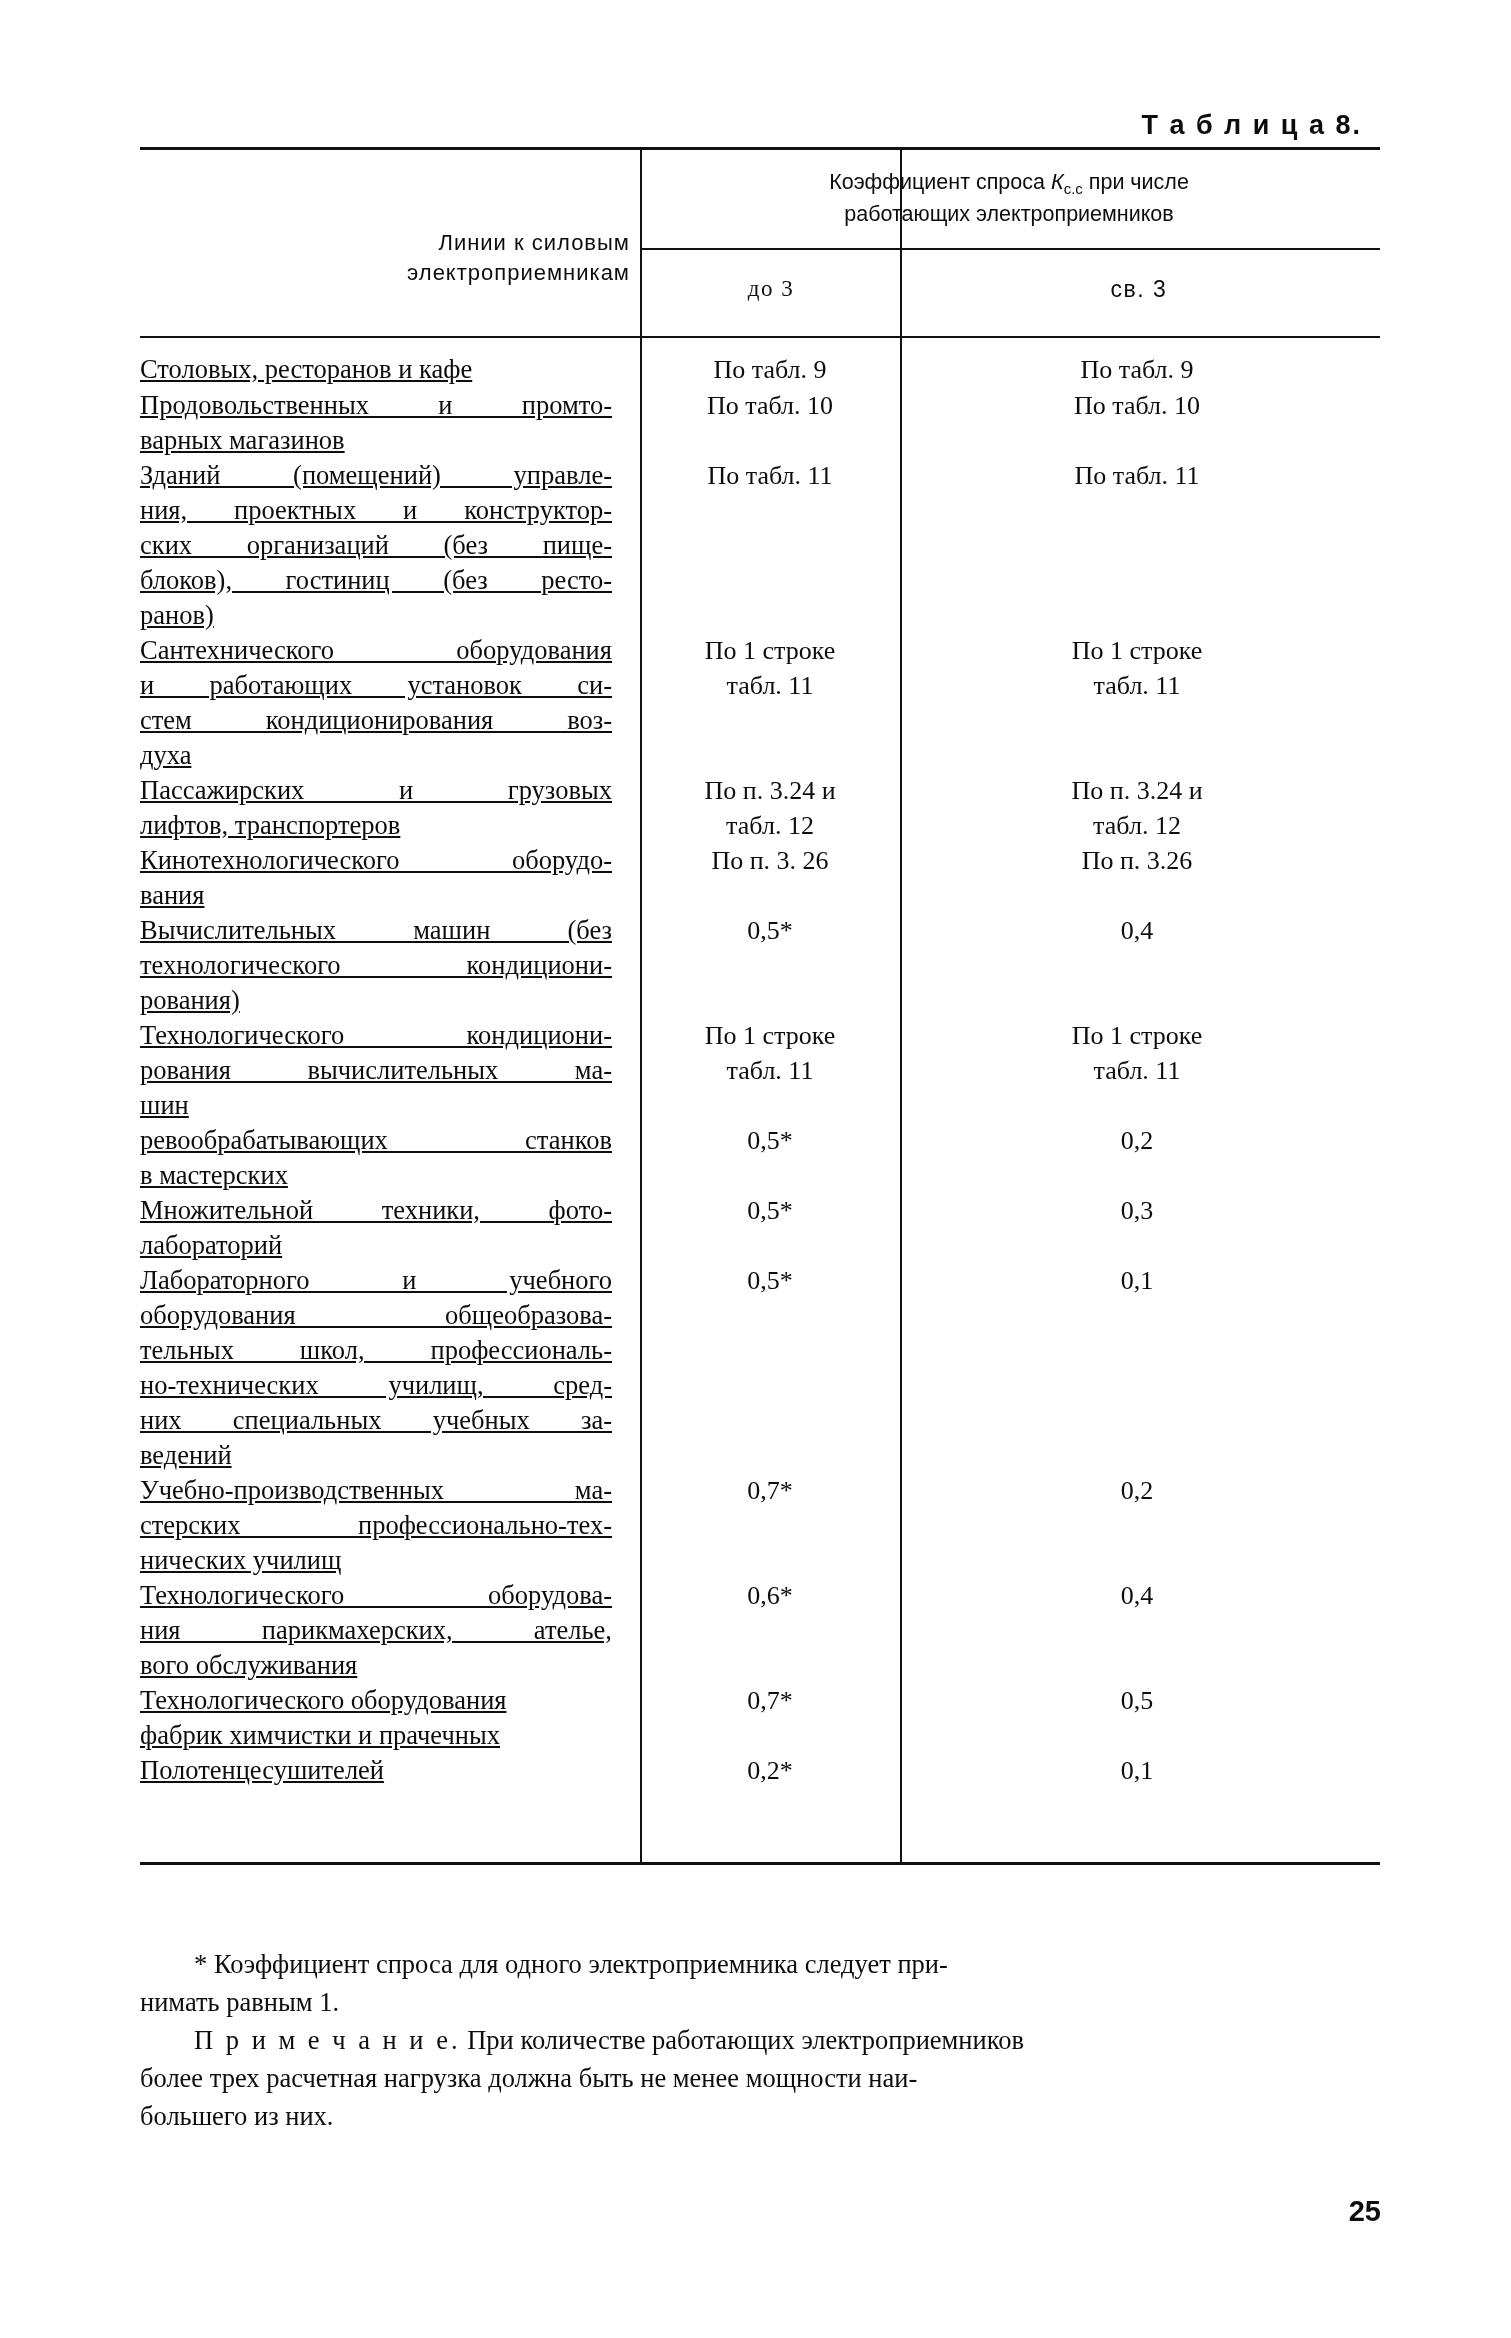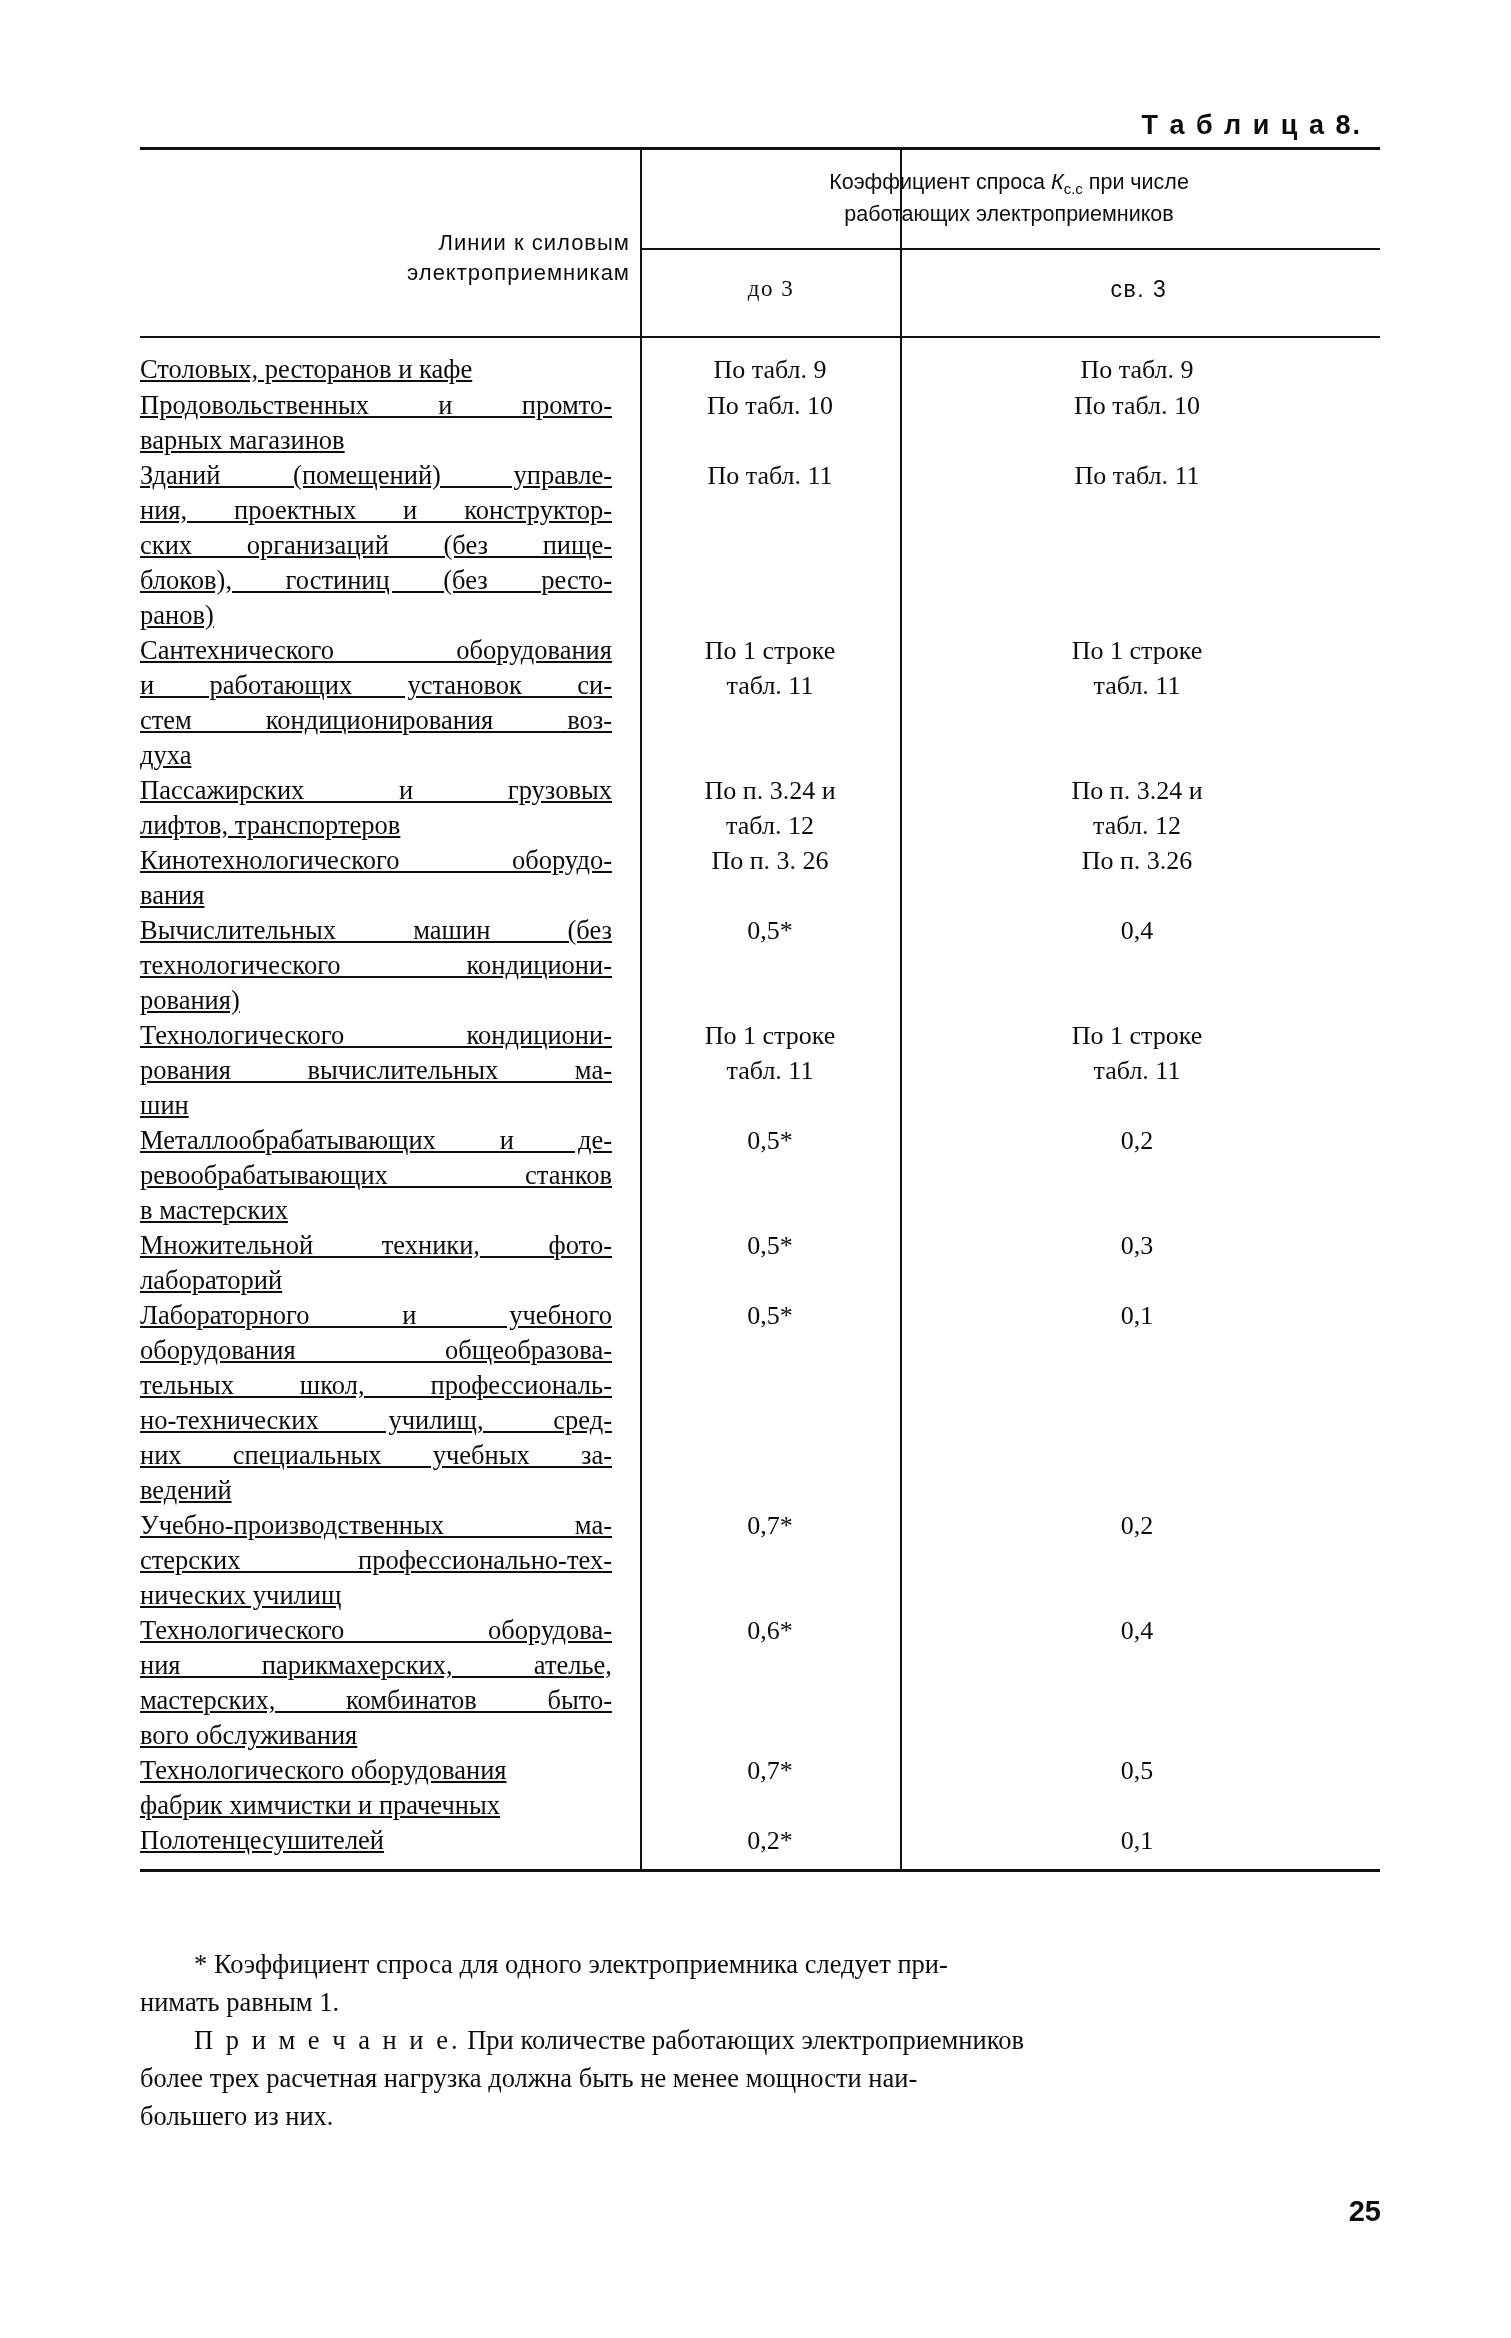--- a/index.html
+++ b/index.html
@@ -328,21 +328,20 @@
             <span class="l2">табл. 11</span>
           </div>
           <div class="val2">
             <span>По 1 строке</span>
             <span class="l2">табл. 11</span>
           </div>
         </div>
 
         <div class="row">
           <div class="label">
-            <p>Металлообрабатывающих и де-</p>
             <p>ревообрабатывающих станков</p>
             <p class="lastline">в мастерских</p>
           </div>
           <div class="val1">0,5*</div>
           <div class="val2">0,2</div>
         </div>
 
         <div class="row">
           <div class="label">
             <p>Множительной техники, фото-</p>
@@ -372,21 +371,20 @@
             <p class="lastline">нических училищ</p>
           </div>
           <div class="val1">0,7*</div>
           <div class="val2">0,2</div>
         </div>
 
         <div class="row">
           <div class="label">
             <p>Технологического оборудова-</p>
             <p>ния парикмахерских, ателье,</p>
-            <p>мастерских, комбинатов быто-</p>
             <p class="lastline">вого обслуживания</p>
           </div>
           <div class="val1">0,6*</div>
           <div class="val2">0,4</div>
         </div>
 
         <div class="row">
           <div class="label">
             <p class="lastline">Технологического оборудования</p>
             <p class="lastline">фабрик химчистки и прачечных</p>

